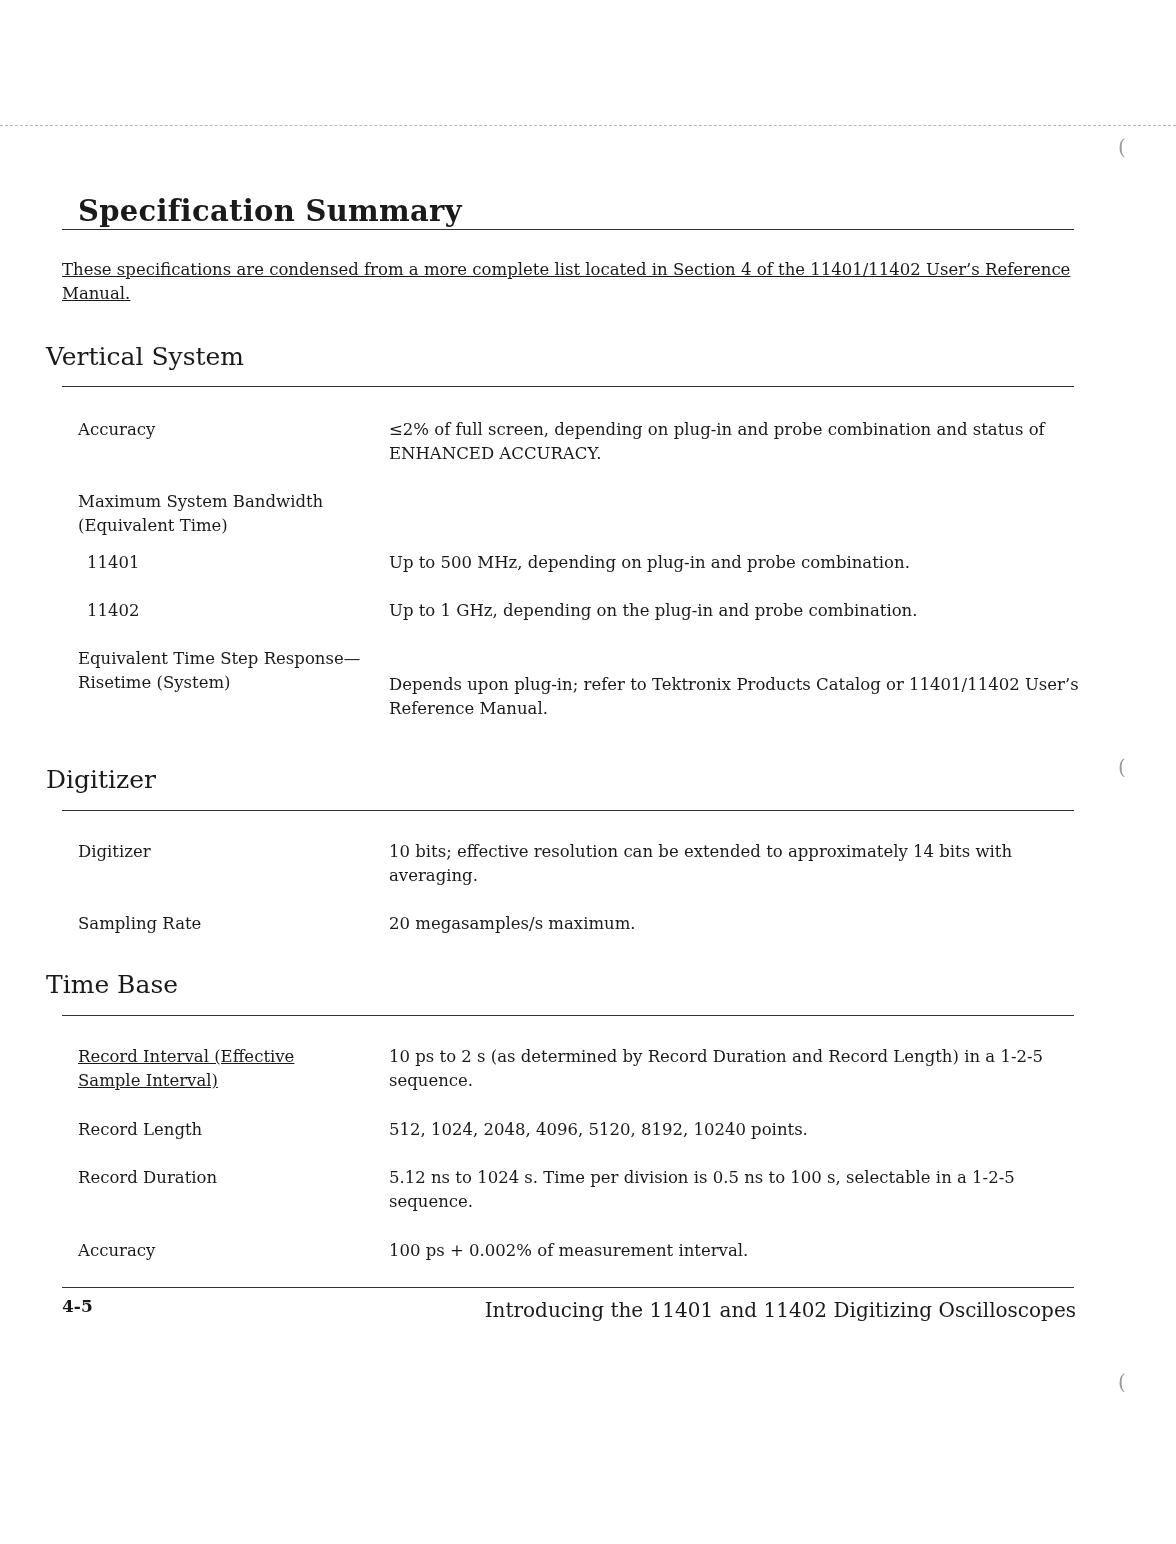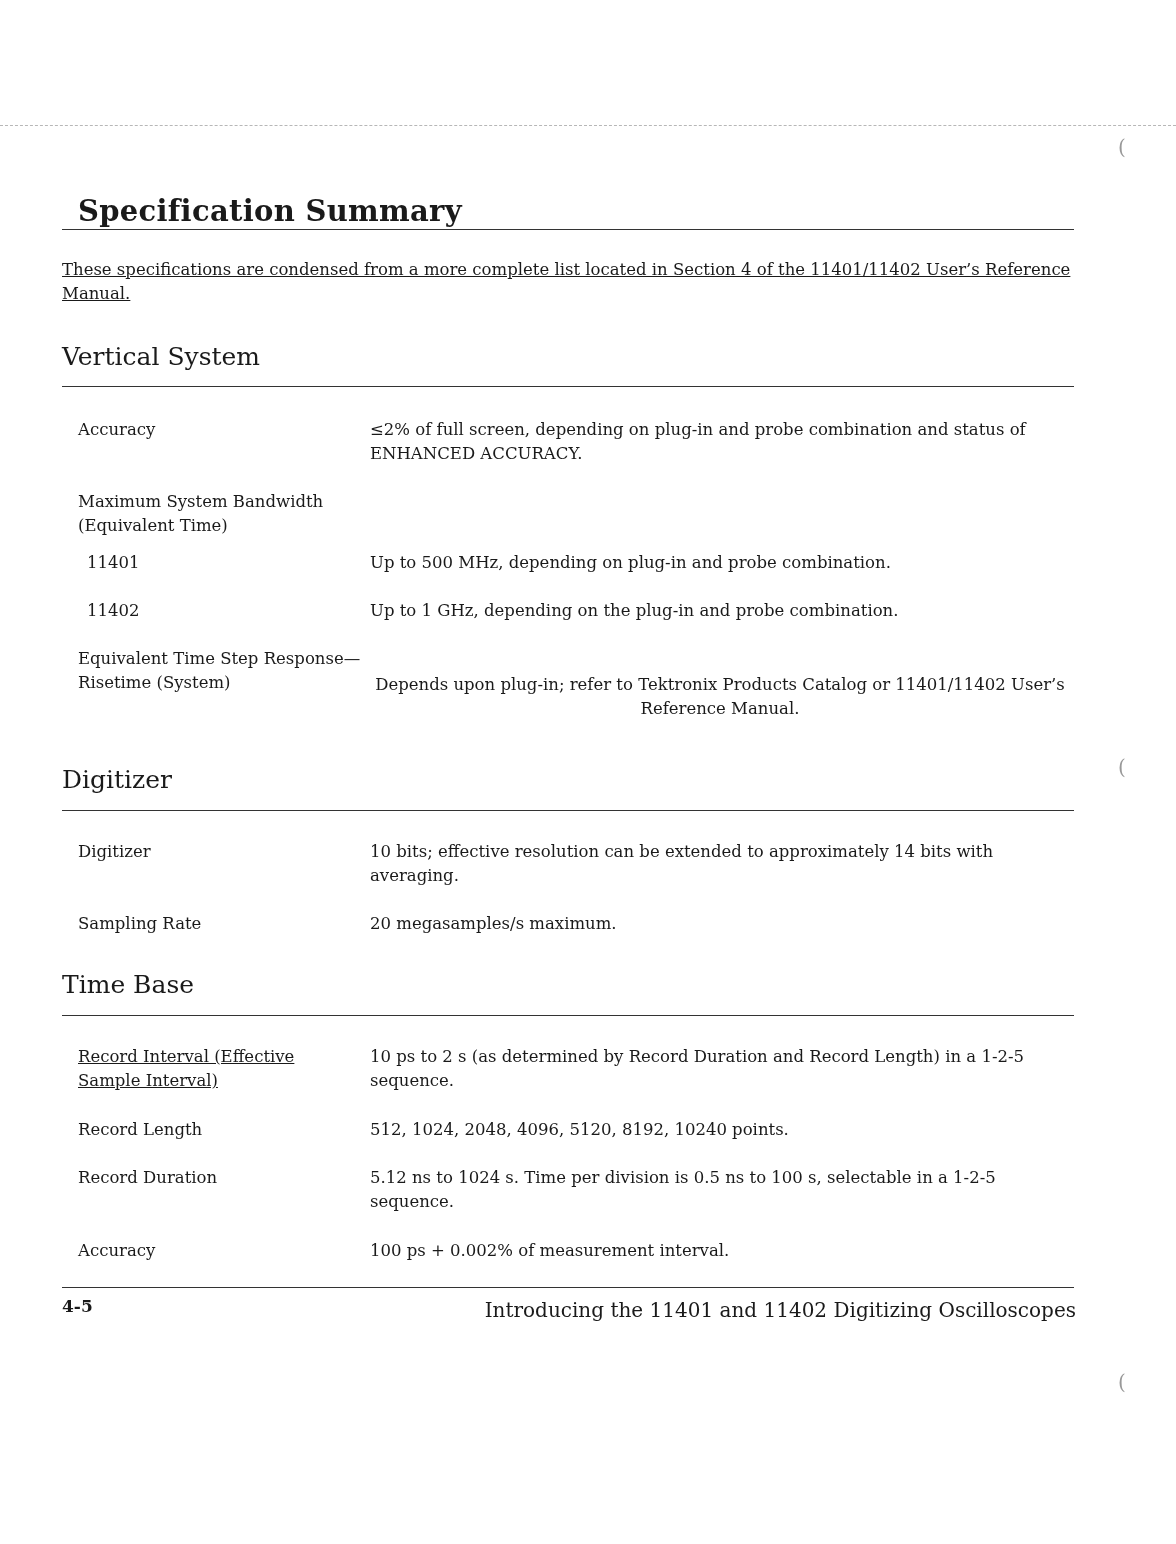--- a/index.html
+++ b/index.html
@@ -4,25 +4,25 @@
 <style>
   html, body { margin: 0; padding: 0; background: #ffffff; }
   body {
     width: 1176px; height: 1544px; position: relative; overflow: hidden;
     font-family: "DejaVu Serif", "Liberation Serif", serif; color: #1a1a1a;
   }
   .scanline { position: absolute; left: 0; top: 125px; width: 1176px; height: 0; border-top: 1px dashed #9a9a9a; opacity: .7; }
   .title { position: absolute; left: 62px; top: 178px; font-size: 29px; font-weight: bold; letter-spacing: .3px; margin: 16px; }
   .rule { position: absolute; left: 62px; width: 1012px; border-top: 1px solid #333; }
   .intro { position: absolute; left: 62px; top: 258px; width: 1012px; font-size: 16.5px; line-height: 24px; margin: 0; text-decoration: underline; }
-  .sec-title { position: absolute; left: 62px; font-size: 25px; font-weight: normal; margin: 0; }
+  .sec-title { position: absolute; left: 46px; font-size: 25px; font-weight: normal; margin: 0; }
   .row { position: absolute; left: 62px; width: 1012px; font-size: 16.5px; line-height: 24px; }
   .row .label { position: absolute; left: 16px; top: 0; width: 300px; }
   .row .label.indent { left: 25px; }
-  .row .value { position: absolute; left: 308px; top: 0; width: 700px; }
+  .row .value { position: absolute; left: 327px; top: 0; width: 700px; }
   .footer-num { position: absolute; left: 62px; top: 1296px; font-size: 17px; font-weight: bold; }
   .footer-text { position: absolute; right: 100px; top: 1298px; font-size: 20px; }
   .margin-mark { position: absolute; font-size: 20px; color: #999; }
 </style>
 </head>
 <body>
 
 <div class="scanline"></div>
 <span class="margin-mark" style="left:1118px;top:135px;">(</span>
 <span class="margin-mark" style="left:1118px;top:755px;">(</span>
@@ -45,21 +45,21 @@
 <div class="row" style="top:551px;">
   <div class="label indent">11401</div>
   <div class="value">Up to 500 MHz, depending on plug-in and probe combination.</div>
 </div>
 <div class="row" style="top:599px;">
   <div class="label indent">11402</div>
   <div class="value">Up to 1 GHz, depending on the plug-in and probe combination.</div>
 </div>
 <div class="row" style="top:647px;">
   <div class="label" style="width:290px;">Equivalent Time Step Response—Risetime (System)</div>
-  <div class="value" style="top:26px;text-align:center;">Depends upon plug-in; refer to Tektronix Products Catalog or 11401/11402 User’s Reference Manual.</div>
+  <div class="value" style="top:26px;">Depends upon plug-in; refer to Tektronix Products Catalog or 11401/11402 User’s Reference Manual.</div>
 </div>
 
 <h2 class="sec-title" style="top:765px;">Digitizer</h2>
 <div class="rule" style="top:810px;"></div>
 
 <div class="row" style="top:840px;">
   <div class="label">Digitizer</div>
   <div class="value">10 bits; effective resolution can be extended to approximately 14 bits with averaging.</div>
 </div>
 <div class="row" style="top:912px;">

